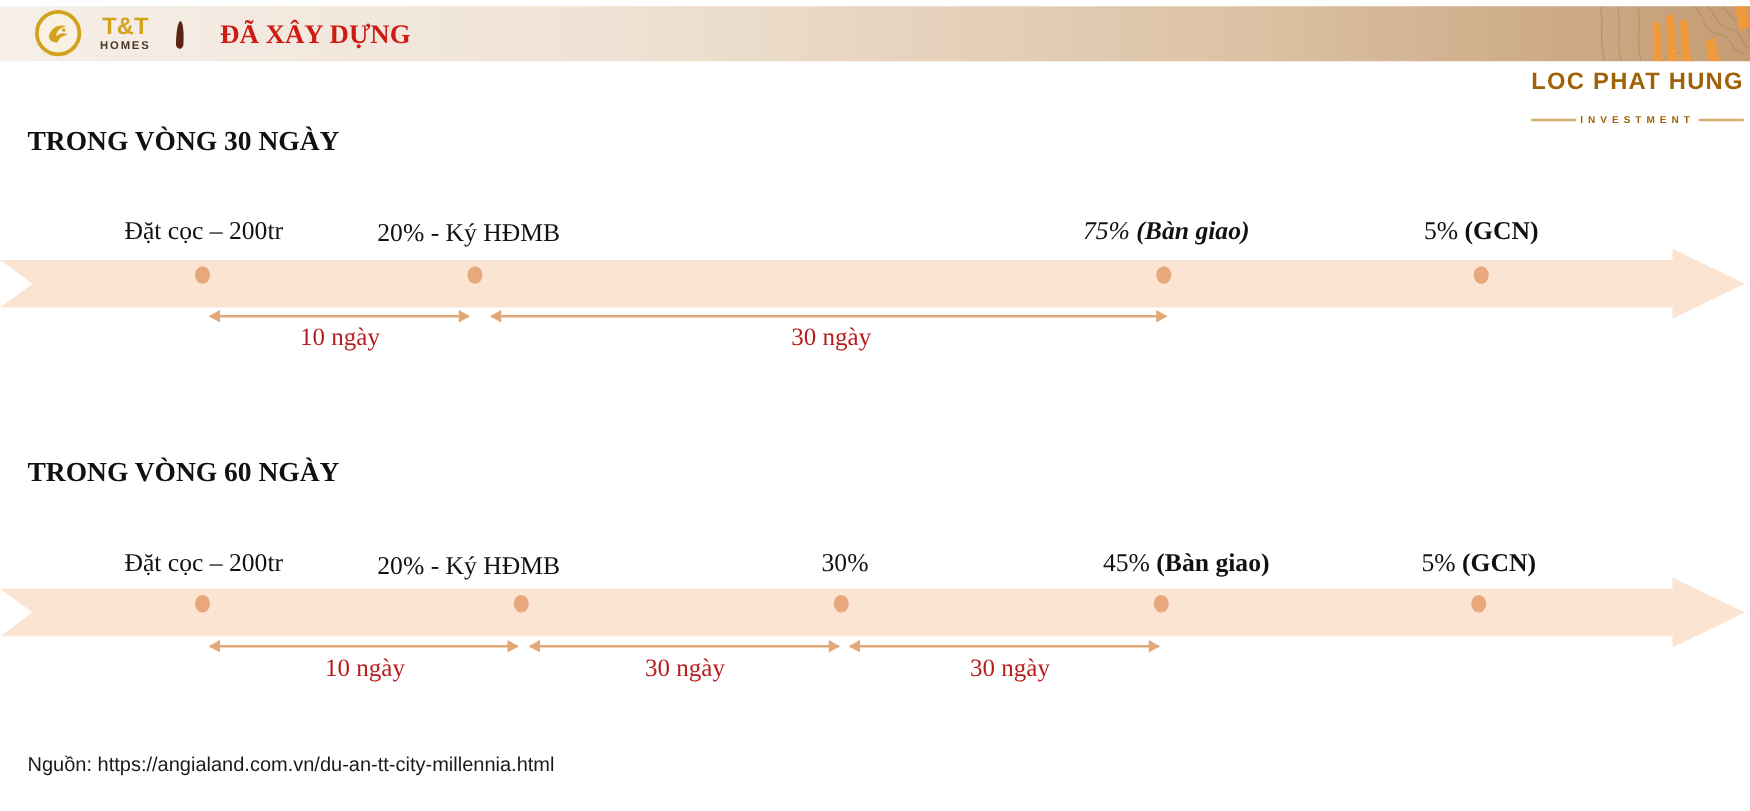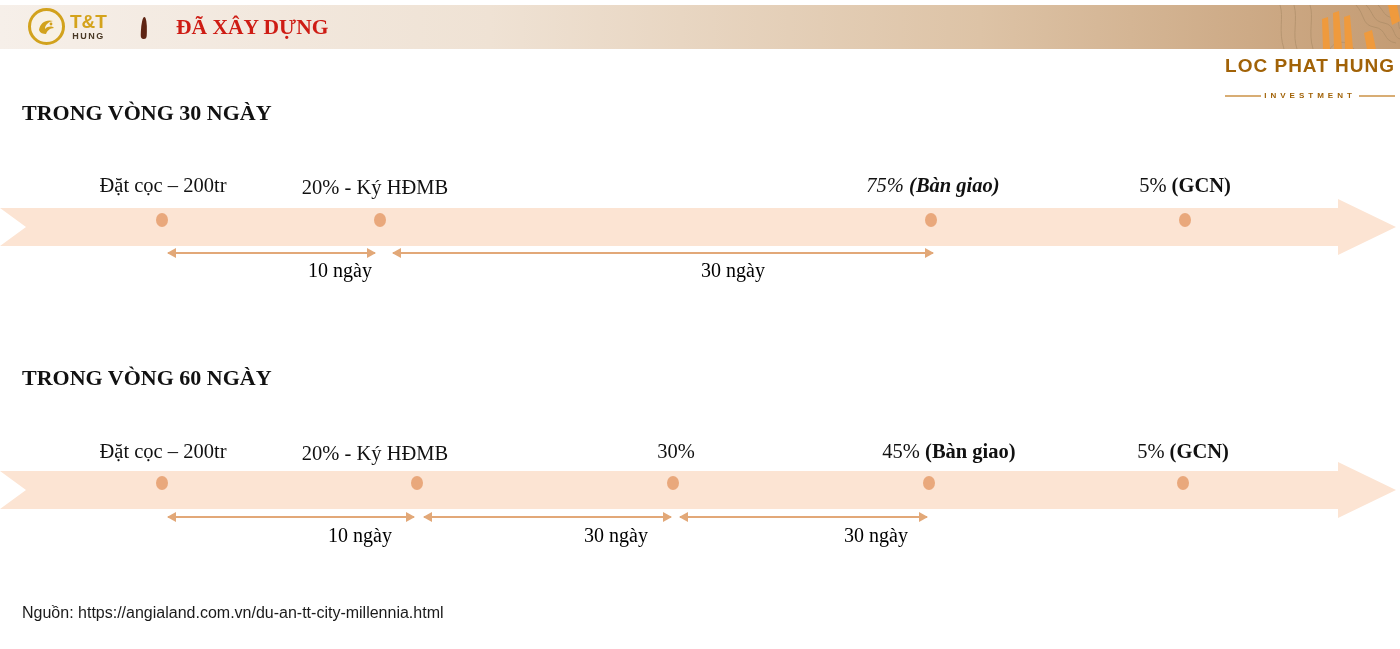--- a/index.html
+++ b/index.html
@@ -2,21 +2,21 @@
 <html><head>
 <meta charset="utf-8">
 <style>
   html,body{margin:0;padding:0;background:#fff;}
   .slide{position:relative;width:1400px;height:649px;background:#ffffff;overflow:hidden;
          font-family:"Liberation Serif","DejaVu Serif",serif;}
 
   
   .hdr{position:absolute;left:0;top:5px;width:1400px;height:44px;
        background:linear-gradient(90deg,#f6efe9 0%,#efe2d4 35%,#ddc3a6 70%,#c49c74 100%);}
-  .tnt-logo{position:absolute;left:28px;top:3px;display:flex;align-items:center;gap:5px;text-align:center;}
+  .tnt-logo{position:absolute;left:28px;top:3px;display:flex;align-items:center;gap:15px;text-align:center;}
   .tnt-circle{width:37px;height:37px;border-radius:50%;border:3px solid #d2a21d;box-sizing:border-box;
               background:#f8f1e4;display:flex;align-items:center;justify-content:center;}
   .tnt-text{display:flex;flex-direction:column;align-items:center;line-height:1;}
   .tnt-name{font-family:"Liberation Sans",sans-serif;font-weight:bold;font-size:19px;color:#d4a31c;
             letter-spacing:0px;}
   .tnt-sub{font-family:"Liberation Sans",sans-serif;font-weight:bold;font-size:9px;color:#4a3926;
            letter-spacing:1.5px;margin-top:1px;}
   .sep{position:absolute;left:141px;top:12px;width:6px;height:22px;background:#5e2413;
        border-radius:60% 60% 60% 60%/80% 80% 20% 20%;transform:rotate(2deg);}
   .hdr-title{position:absolute;left:158px;top:0;height:44px;display:flex;align-items:center;
@@ -37,41 +37,41 @@
   .mlabel{position:absolute;width:320px;text-align:center;font-size:20.5px;color:#111;white-space:nowrap;}
   .mlabel b{font-weight:bold;}
   .band{position:absolute;left:0;width:1396px;height:56px;background:#fce4d3;
         clip-path:polygon(0 9px,1338px 9px,1338px 0,1396px 28px,1338px 56px,1338px 47px,0 47px,26px 28px);}
   .dot{position:absolute;width:12px;height:14px;border-radius:50%;background:#e9a87c;}
   .iarrow{position:absolute;height:2px;background:#e2a878;}
   .iarrow::before,.iarrow::after{content:"";position:absolute;top:-4px;width:0;height:0;
         border-top:5px solid transparent;border-bottom:5px solid transparent;}
   .iarrow::before{left:-1px;border-right:9px solid #e2a878;}
   .iarrow::after{right:-1px;border-left:9px solid #e2a878;}
-  .ilabel{position:absolute;width:200px;text-align:right;font-size:20px;color:#000000;white-space:nowrap;}
+  .ilabel{position:absolute;width:200px;text-align:center;font-size:20px;color:#b91c1c;white-space:nowrap;}
 
   .src{position:absolute;left:22px;top:604px;font-family:"Liberation Sans",sans-serif;
        font-size:16px;color:#1a1a1a;}
 </style>
 </head>
 <body>
 
 <div class="slide">
 
   <div class="hdr">
     <div class="tnt-logo">
       <div class="tnt-circle">
         <svg width="26" height="26" viewBox="0 0 26 26">
           <path d="M5 16 C6 9 12 5 19 7 C14 8 11 11 11 15 C14 12 18 12 20 14 C16 14 13 17 12 20 C9 20 6 19 5 16 Z" fill="#d2a21d"></path>
           <circle cx="17" cy="10" r="1.4" fill="#d2a21d"></circle>
         </svg>
       </div>
       <div class="tnt-text">
         <span class="tnt-name">T&amp;T</span>
-        <span class="tnt-sub">HUNG</span>
+        <span class="tnt-sub">HOMES</span>
       </div>
     </div>
     <div class="sep"></div>
     <div class="hdr-title">
       <span class="hl">ĐÃ XÂY DỰNG</span>
     </div>
     <svg class="deco" viewBox="0 0 130 44">
       <g fill="none" stroke="#a58762" stroke-width="1" opacity="0.55">
         <path d="M10 0 C14 12 8 26 14 44"></path>
         <path d="M24 0 C28 14 22 30 27 44"></path>

